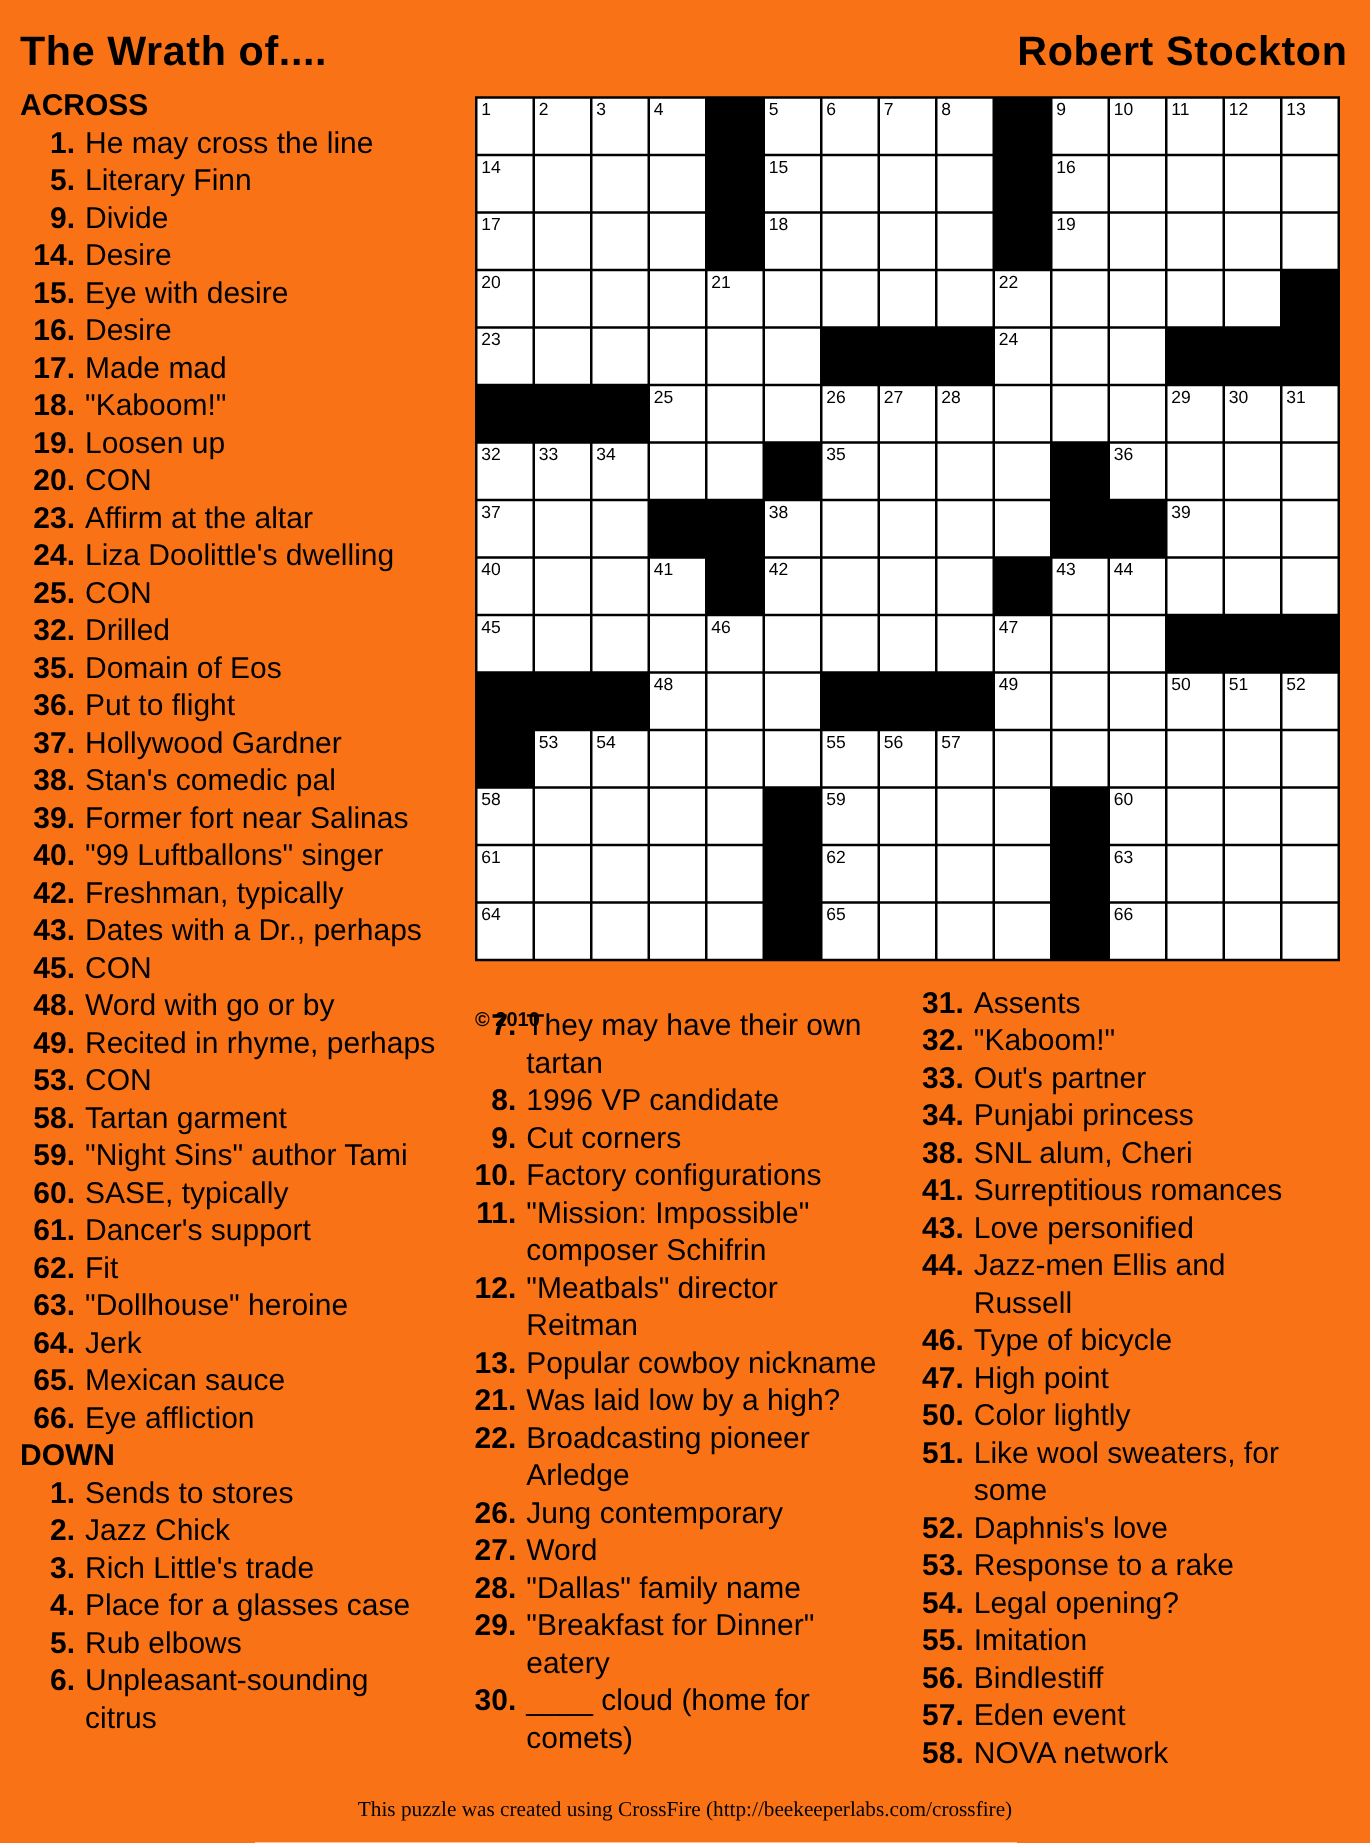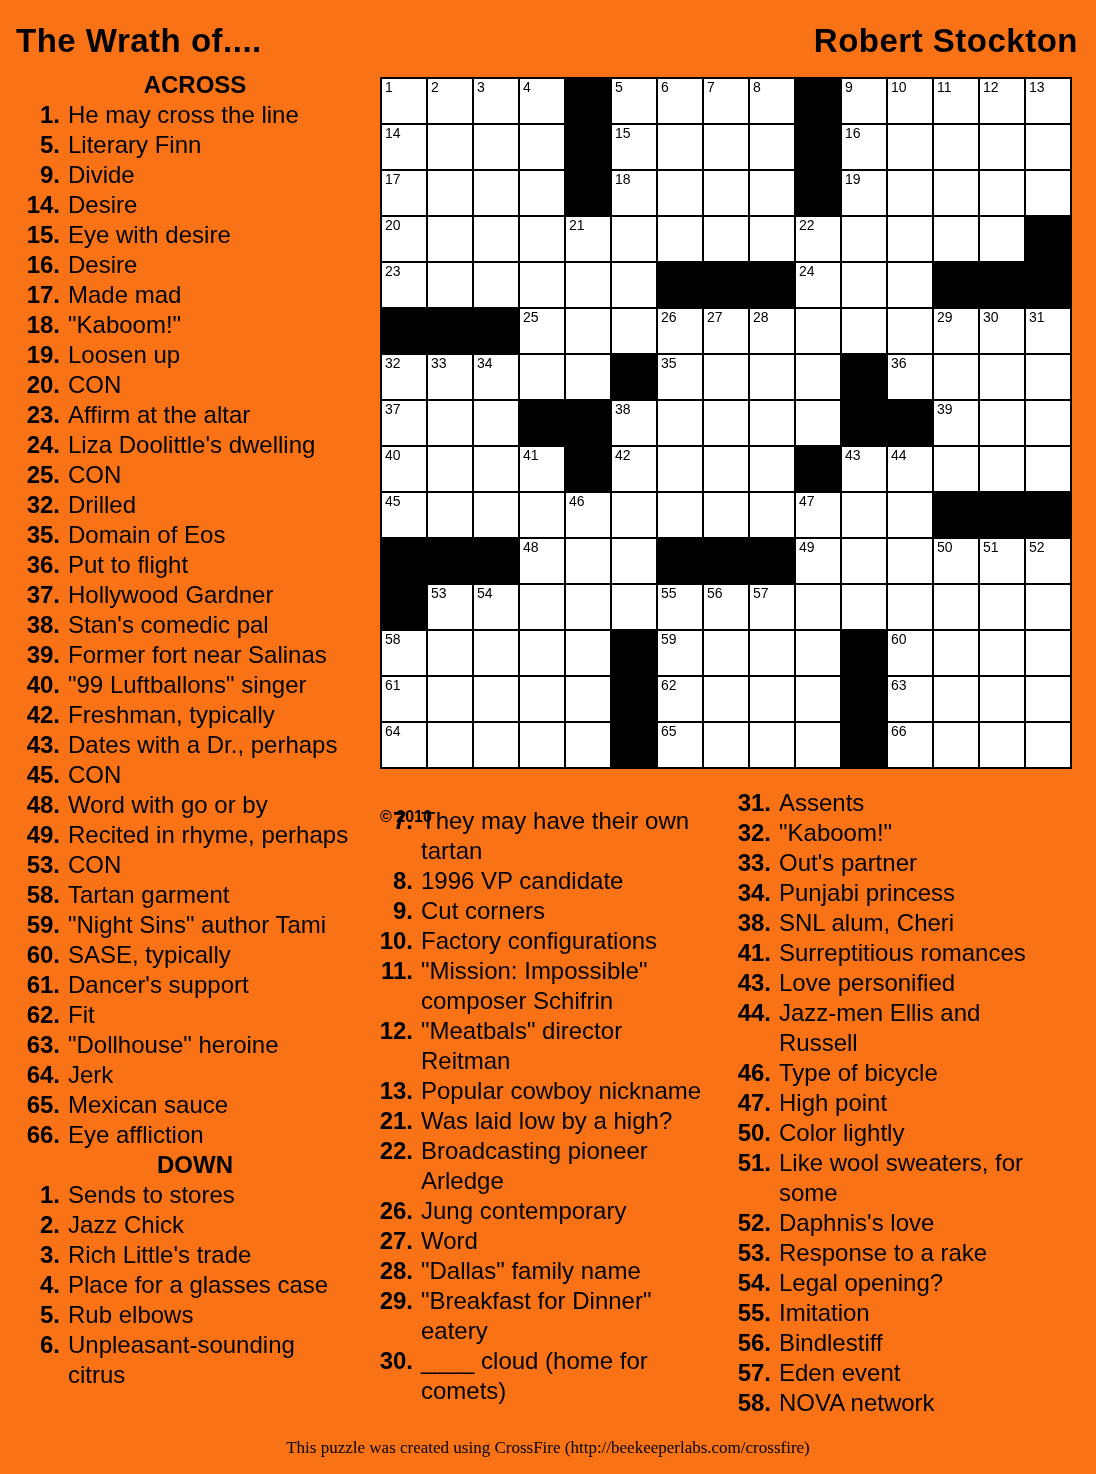--- a/index.html
+++ b/index.html
@@ -10,21 +10,21 @@
   #grid{position:absolute;left:380px;top:77px;background:#000;padding:2px;
         display:grid;grid-template-columns:repeat(15,44px);grid-auto-rows:44px;gap:2px;}
   .cell{background:#fff;position:relative;}
   .cell.black{background:#000;}
   .cellnum{position:absolute;top:1px;left:3px;font-size:14px;line-height:14px;}
   .copyright{position:absolute;left:380px;top:772px;font-size:16px;font-weight:bold;margin-top:36px;}
   .col{position:absolute;}
   #col-left{left:16px;top:70px;width:358px;}
   #col-mid{left:369px;top:806px;width:345px;}
   #col-right{left:727px;top:788px;width:314px;}
-  .heading{font-size:24px;font-weight:bold;line-height:30px;text-align:center;}
+  .heading{font-size:24px;font-weight:bold;line-height:30px;}
   .down-heading-left{}
   .clue{display:flex;align-items:flex-start;font-size:24px;line-height:30px;}
   .cnum{width:44px;min-width:44px;text-align:right;font-weight:bold;margin-right:8px;}
   .ctext{white-space:pre-line;}
   .footer{position:absolute;top:1438px;left:0;width:1096px;text-align:center;
           font-family:"Liberation Serif",serif;font-size:17px;}
 </style>
 </head>
 <body>
 

